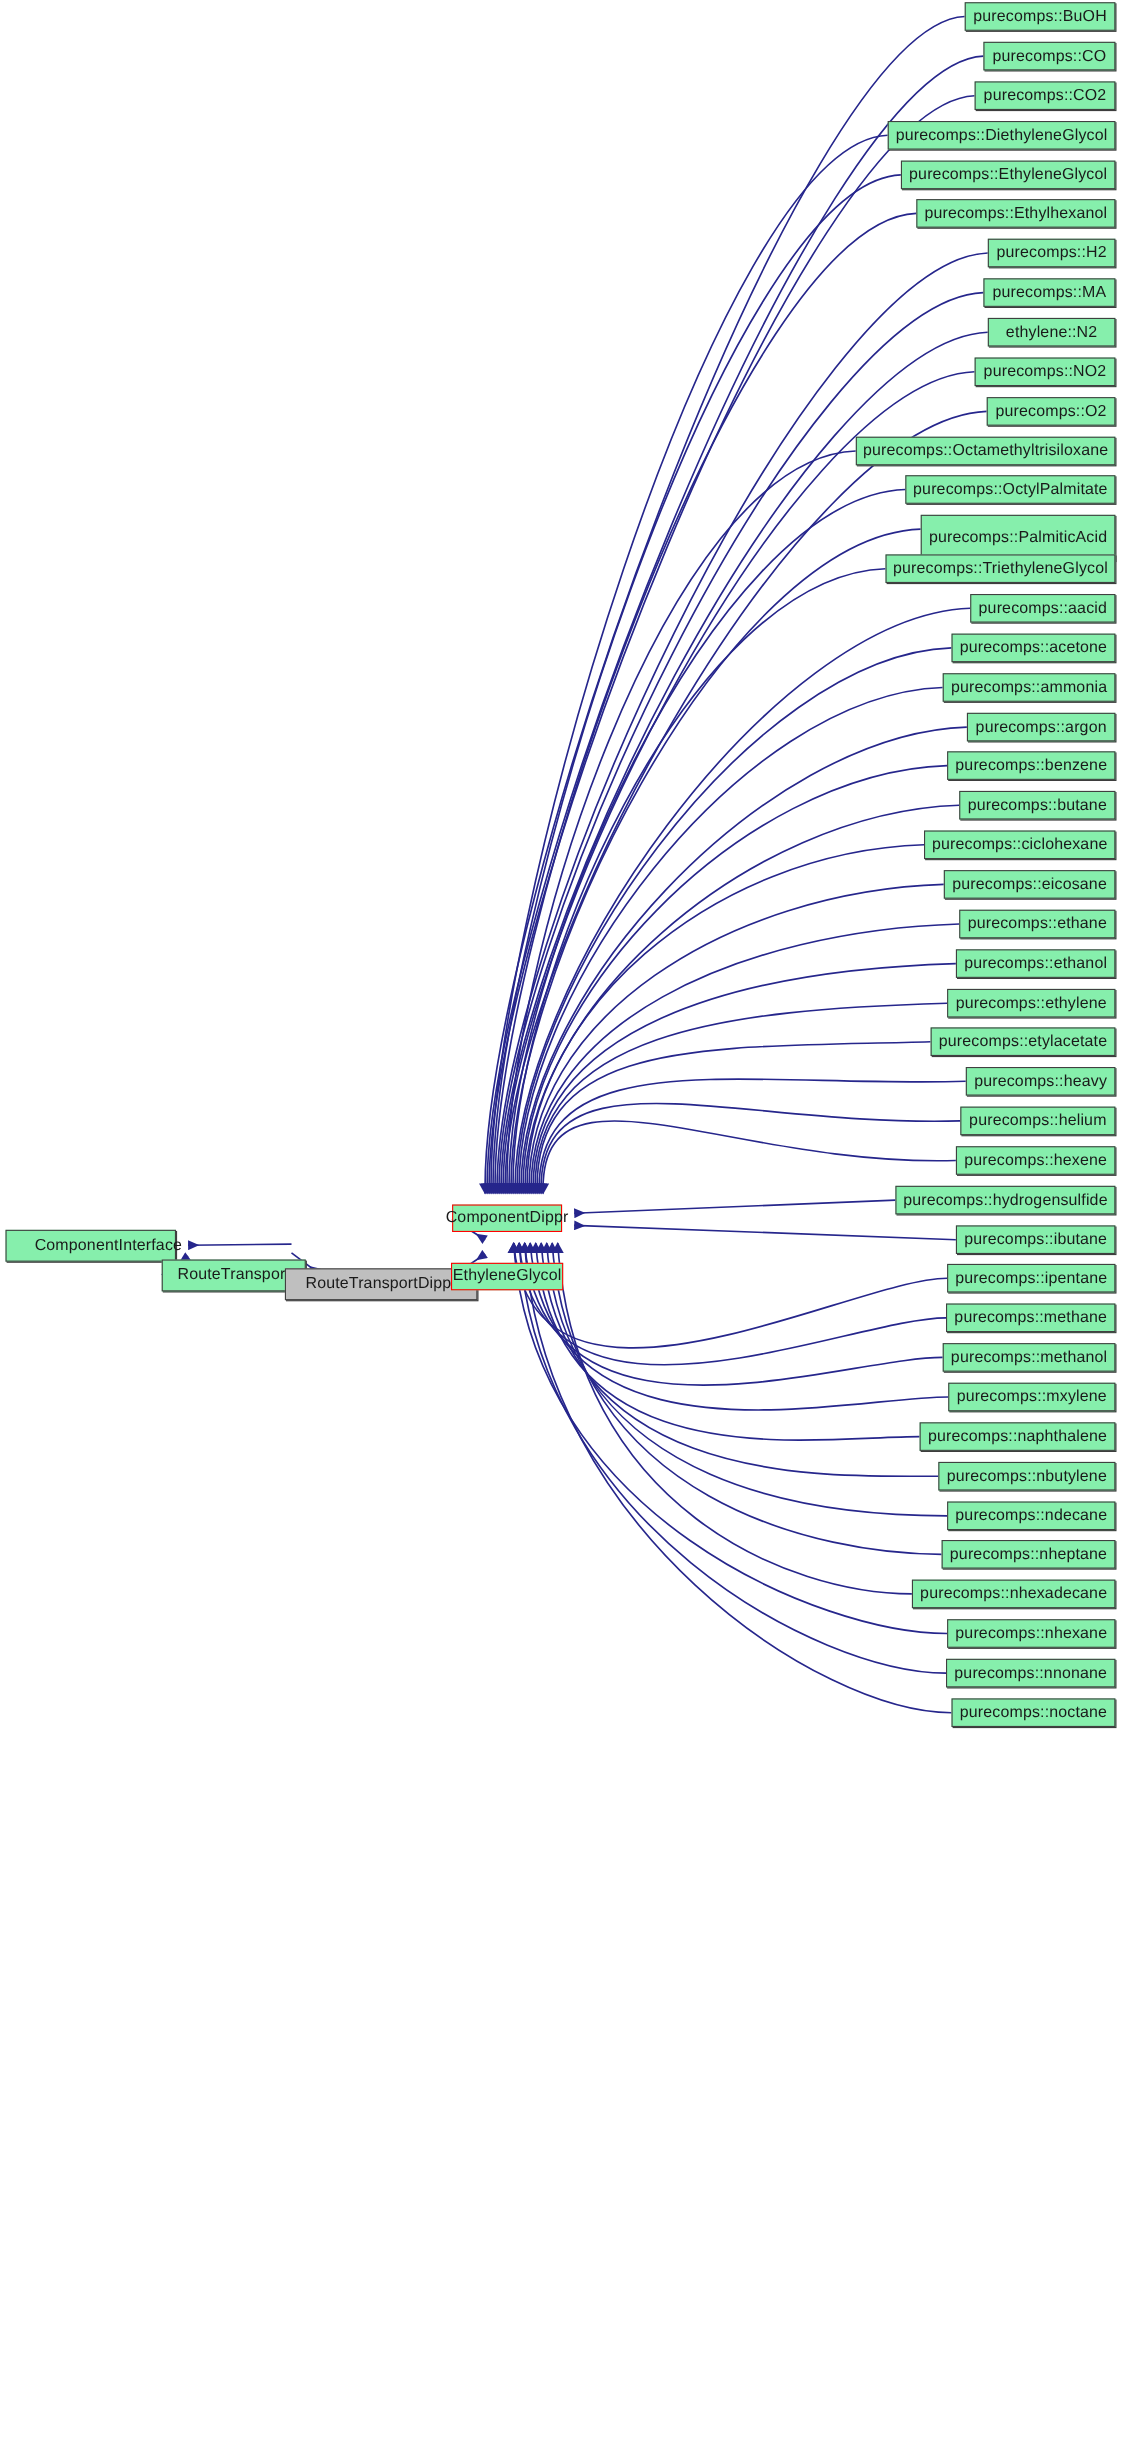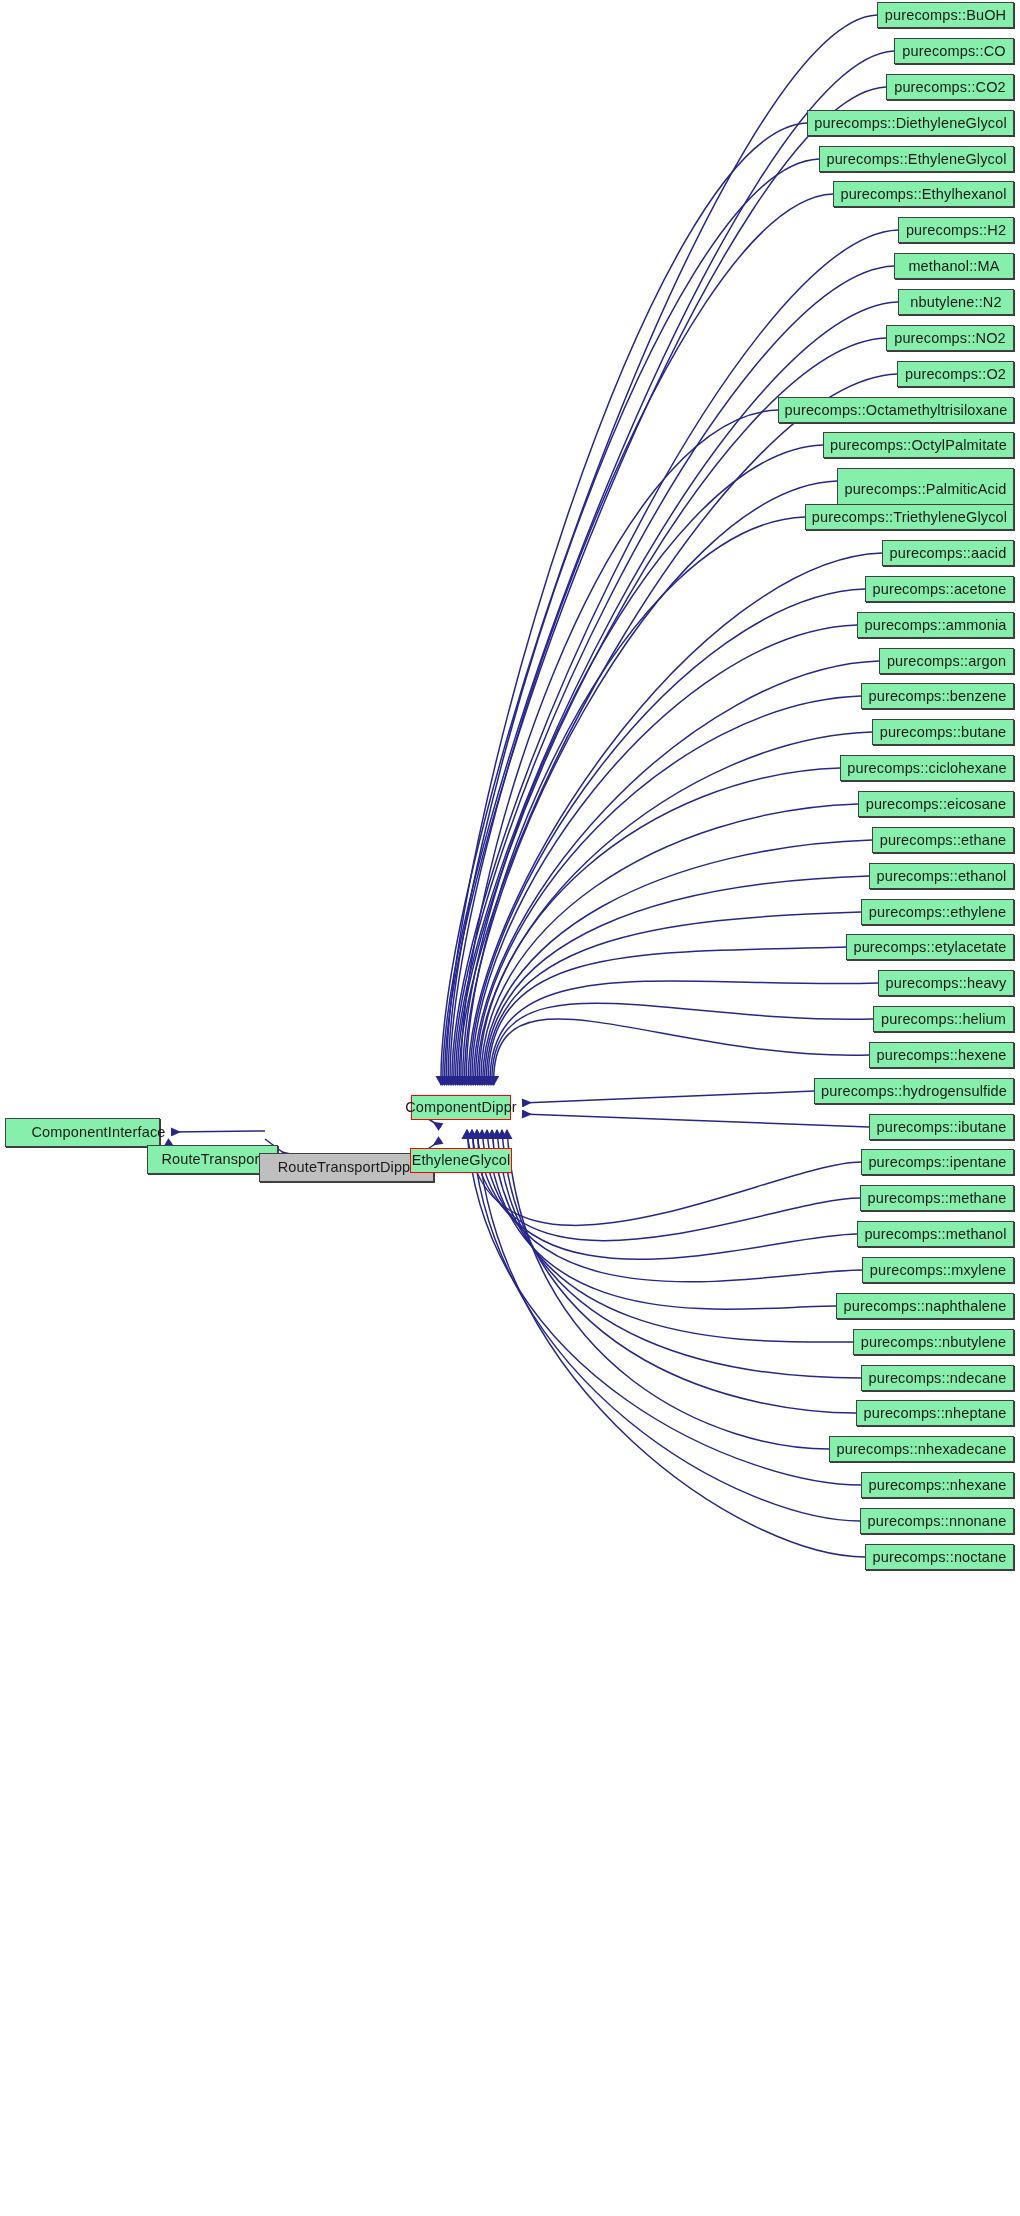--- a/index.html
+++ b/index.html
@@ -194,24 +194,24 @@
       <div class="node plain" style="left: 819px; top: 146px; width: 195px; height: 26px;">
         <span class="lbl">purecomps::EthyleneGlycol</span>
       </div>
       <div class="node plain" style="left: 833px; top: 181px; width: 181px; height: 26px;">
         <span class="lbl">purecomps::Ethylhexanol</span>
       </div>
       <div class="node plain" style="left: 898px; top: 217px; width: 116px; height: 26px;">
         <span class="lbl">purecomps::H2</span>
       </div>
       <div class="node plain" style="left: 894px; top: 253px; width: 120px; height: 26px;">
-        <span class="lbl">methanol::MA</span>
+        <span class="lbl">purecomps::MA</span>
       </div>
       <div class="node plain" style="left: 898px; top: 289px; width: 116px; height: 26px;">
-        <span class="lbl">nbutylene::N2</span>
+        <span class="lbl">ethylene::N2</span>
       </div>
       <div class="node plain" style="left: 886px; top: 325px; width: 128px; height: 26px;">
         <span class="lbl">purecomps::NO2</span>
       </div>
       <div class="node plain" style="left: 897px; top: 361px; width: 117px; height: 26px;">
         <span class="lbl">purecomps::O2</span>
       </div>
       <div class="node plain" style="left: 778px; top: 397px; width: 236px; height: 26px;">
         <span class="lbl">purecomps::Octamethyltrisiloxane</span>
       </div>

